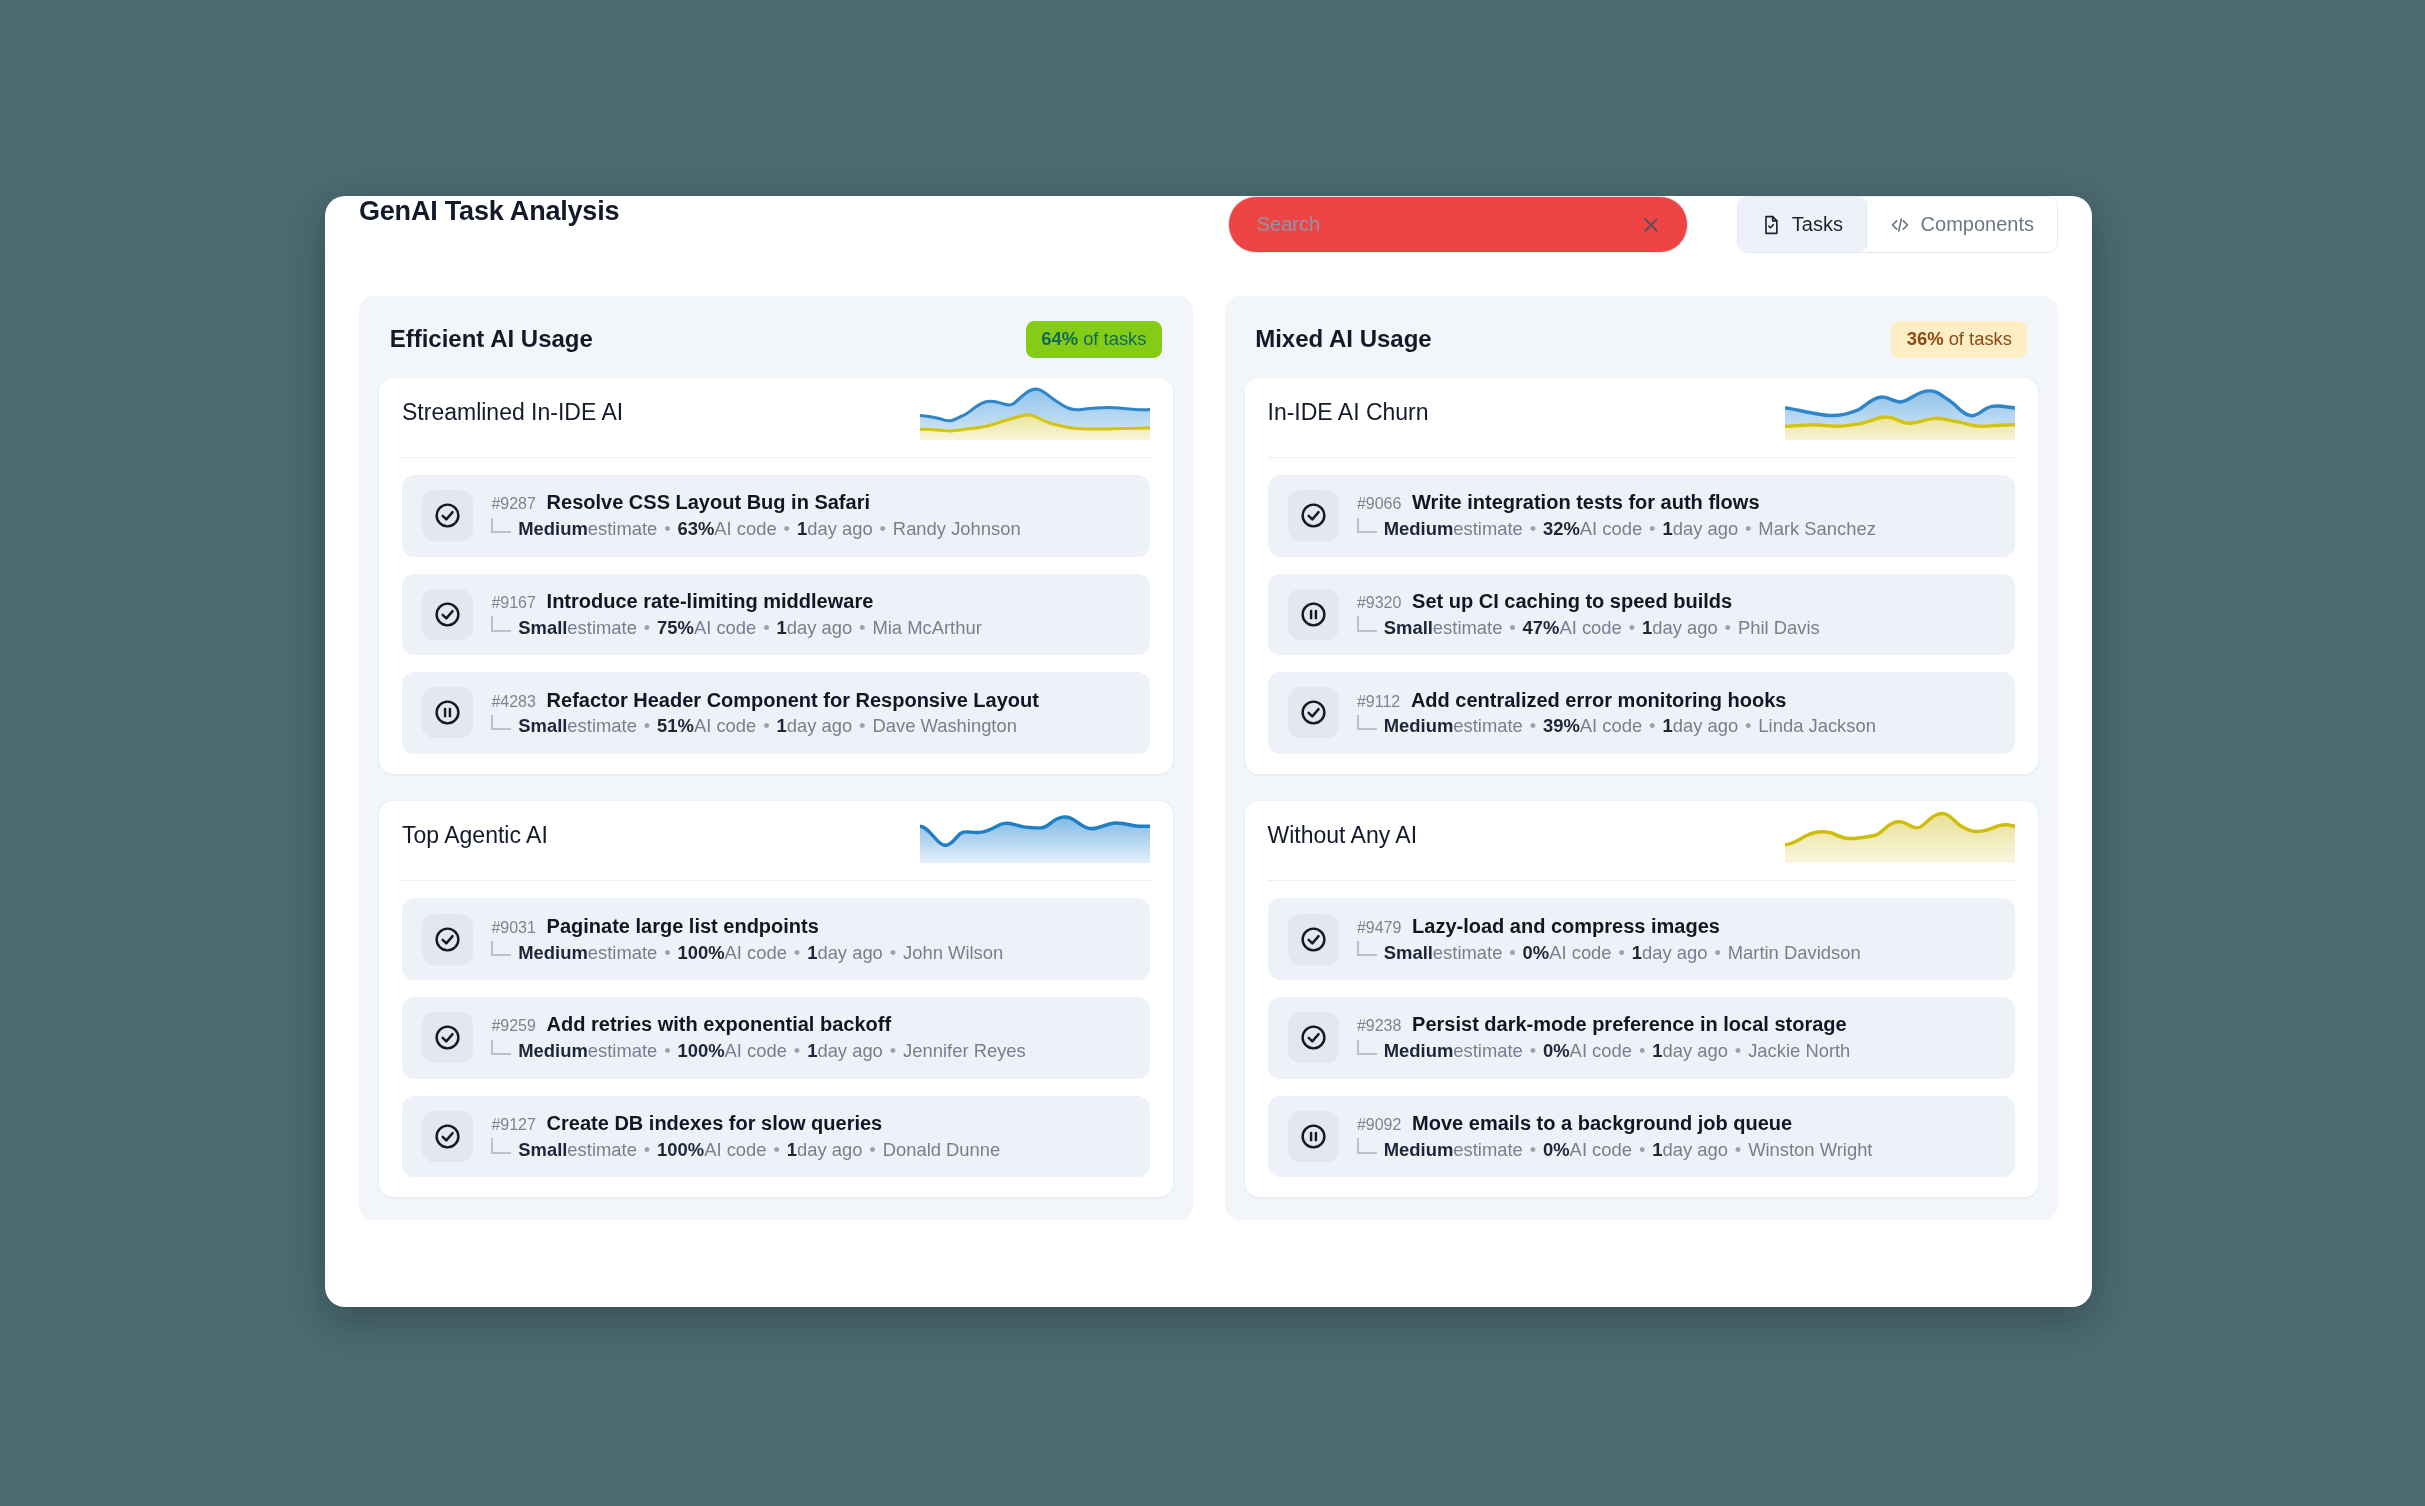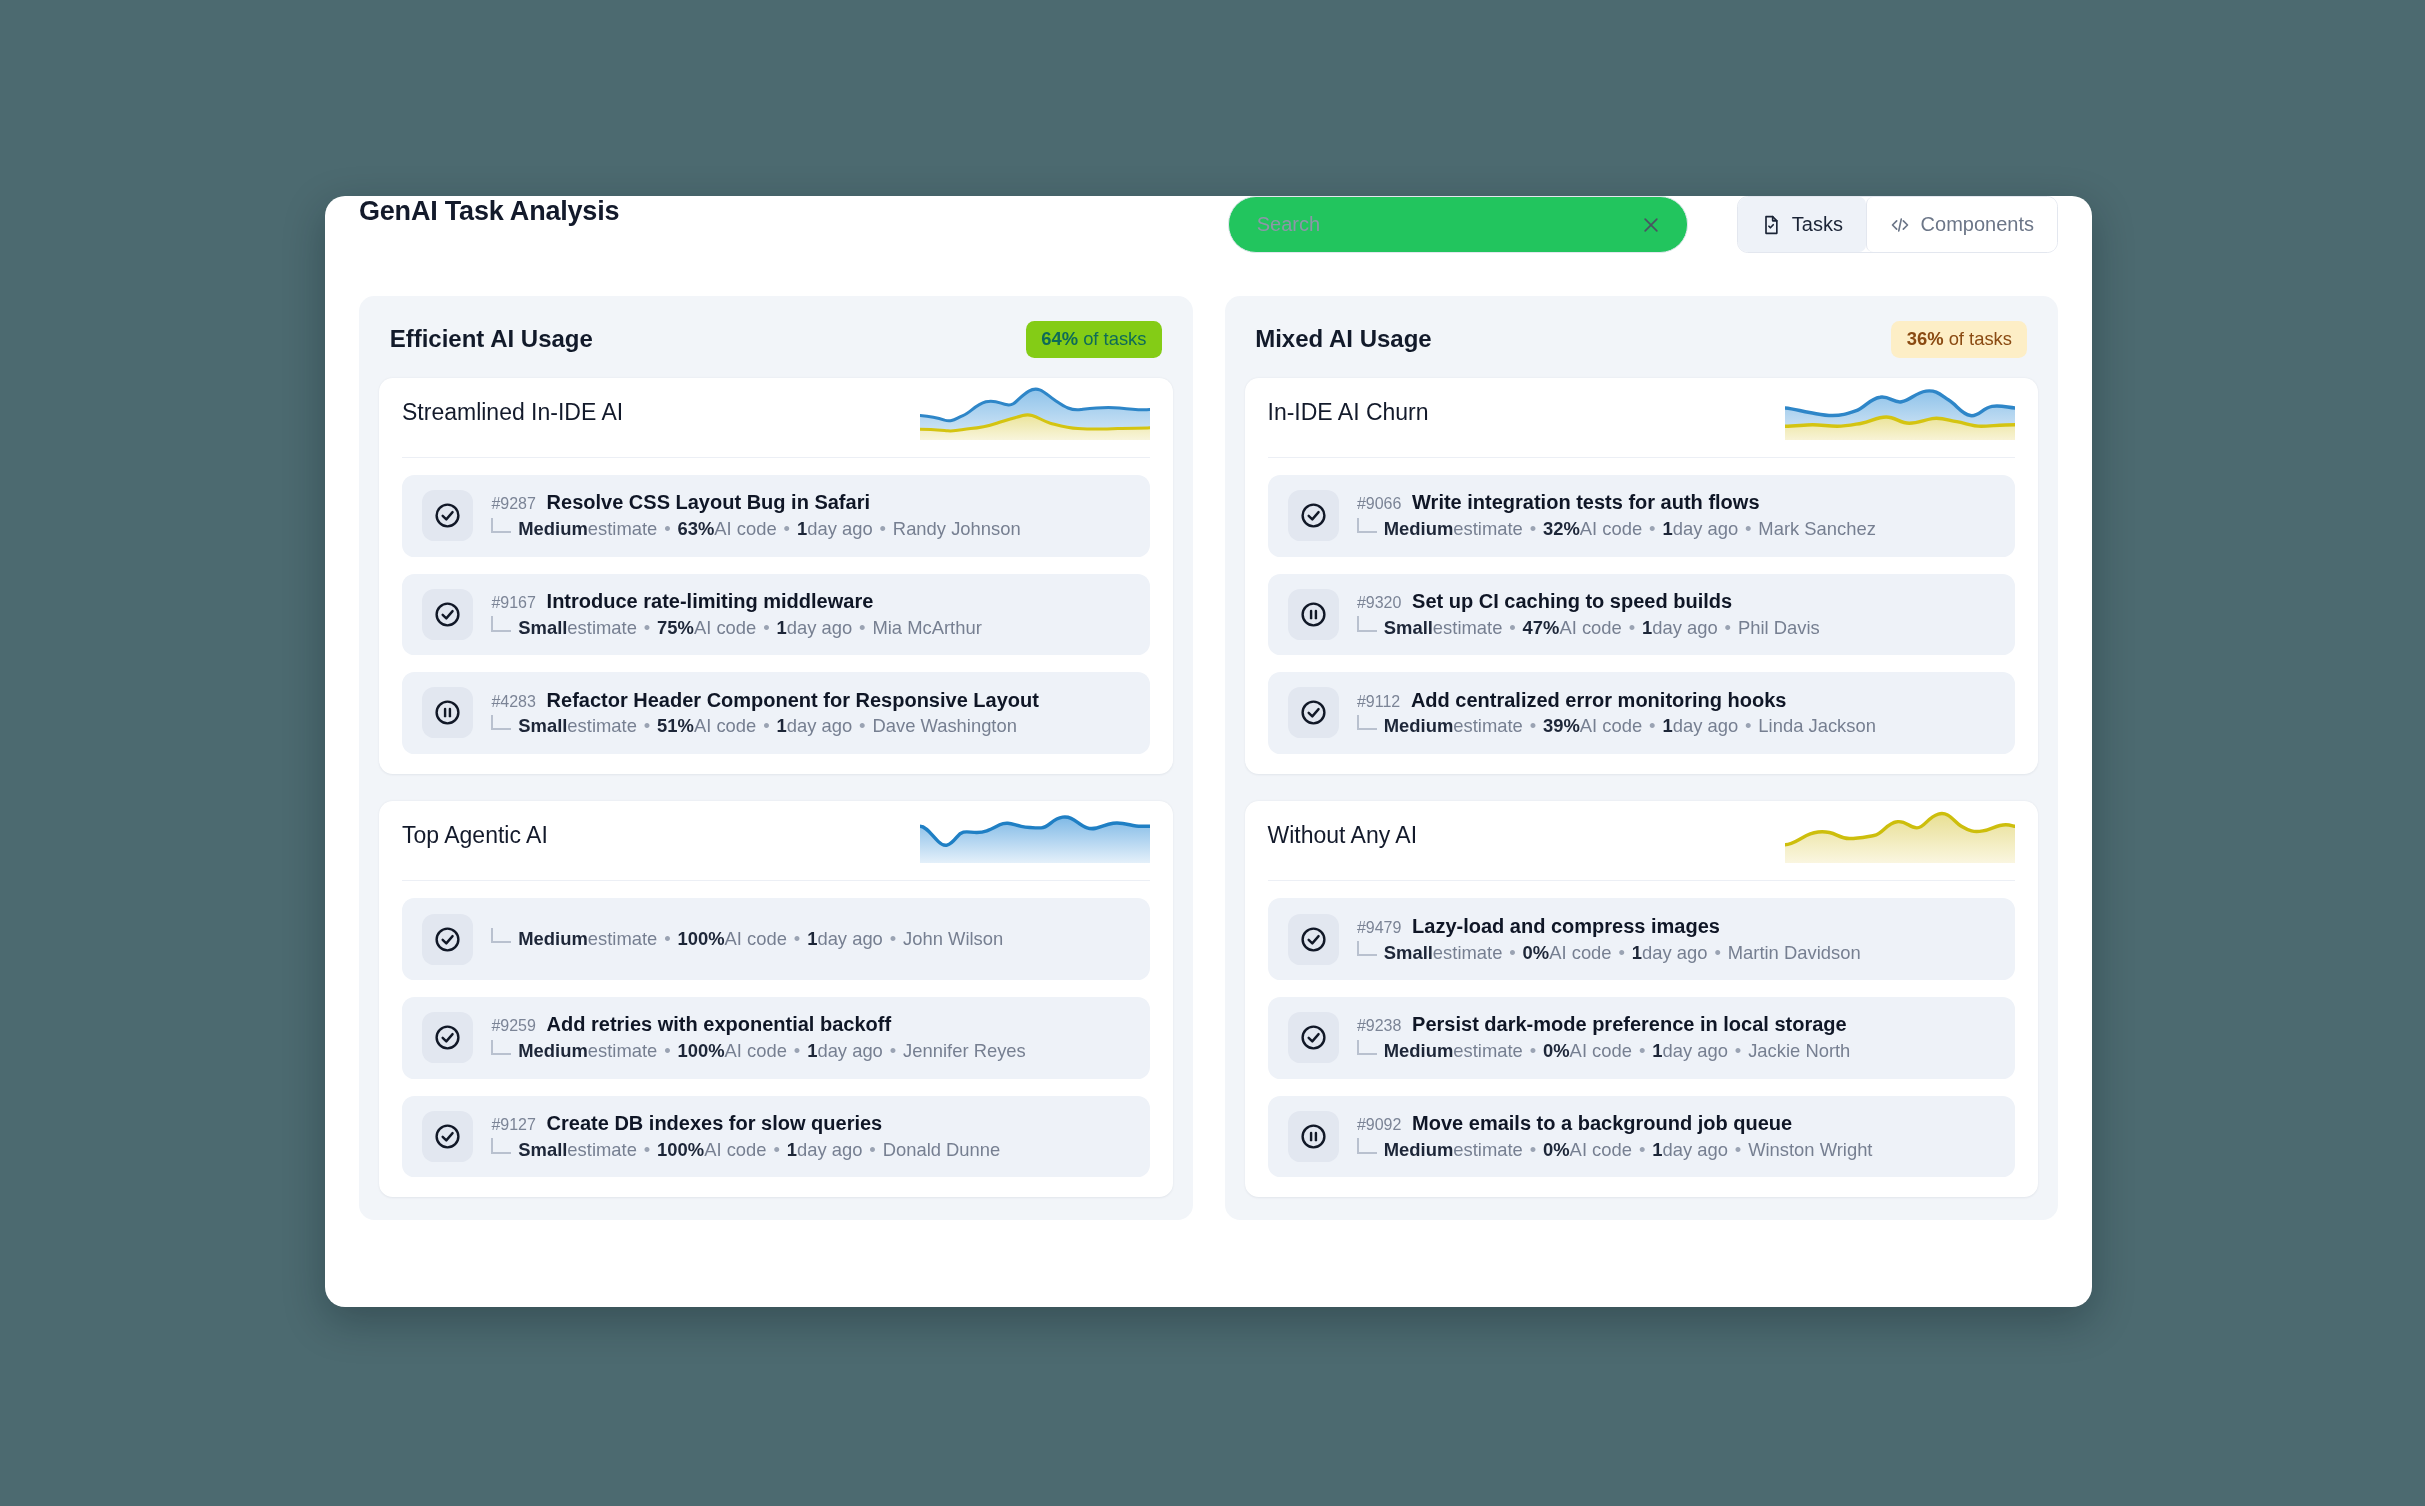--- a/index.html
+++ b/index.html
@@ -38,21 +38,21 @@
     align-items: center;
     gap: 49px;
   }
   .search-box {
     width: 460px; height: 57px;
     border: 1.5px solid #e3e7ef;
     border-radius: 28px;
     display: flex;
     align-items: center;
     padding: 0 24.5px 0 27.6px;
-    background: #22c55e;
+    background: #ef4444;
   }
   .search-input {
     flex: 1;
     border: none; outline: none;
     font-family: "Liberation Sans", sans-serif;
     font-size: 20px;
     color: #2b3240;
     background: transparent;
   }
   .search-input::placeholder { color: #8d96a8; }
@@ -365,20 +365,24 @@
         </div>
 
         <div class="task-row">
           <div class="task-icon">
             <svg width="29" height="29" viewBox="0 0 24 24" fill="none" stroke="currentColor" stroke-width="2" stroke-linecap="round" stroke-linejoin="round">
               <circle cx="12" cy="12" r="9"></circle>
                 <polyline points="8,12.3 11,15.2 16.2,9.2"></polyline>
             </svg>
           </div>
           <div class="task-body">
+            <div class="task-line1">
+              <span class="task-id">#9031</span>
+              <span class="task-name">Paginate large list endpoints</span>
+            </div>
             <div class="task-meta">
               <span class="elbow"></span>
               <span class="meta-strong">Medium</span>
               <span> estimate</span>
               <span class="meta-dot">•</span>
               <span class="meta-strong">100%</span>
               <span> AI code</span>
               <span class="meta-dot">•</span>
               <span class="meta-strong">1</span>
               <span> day ago</span>

